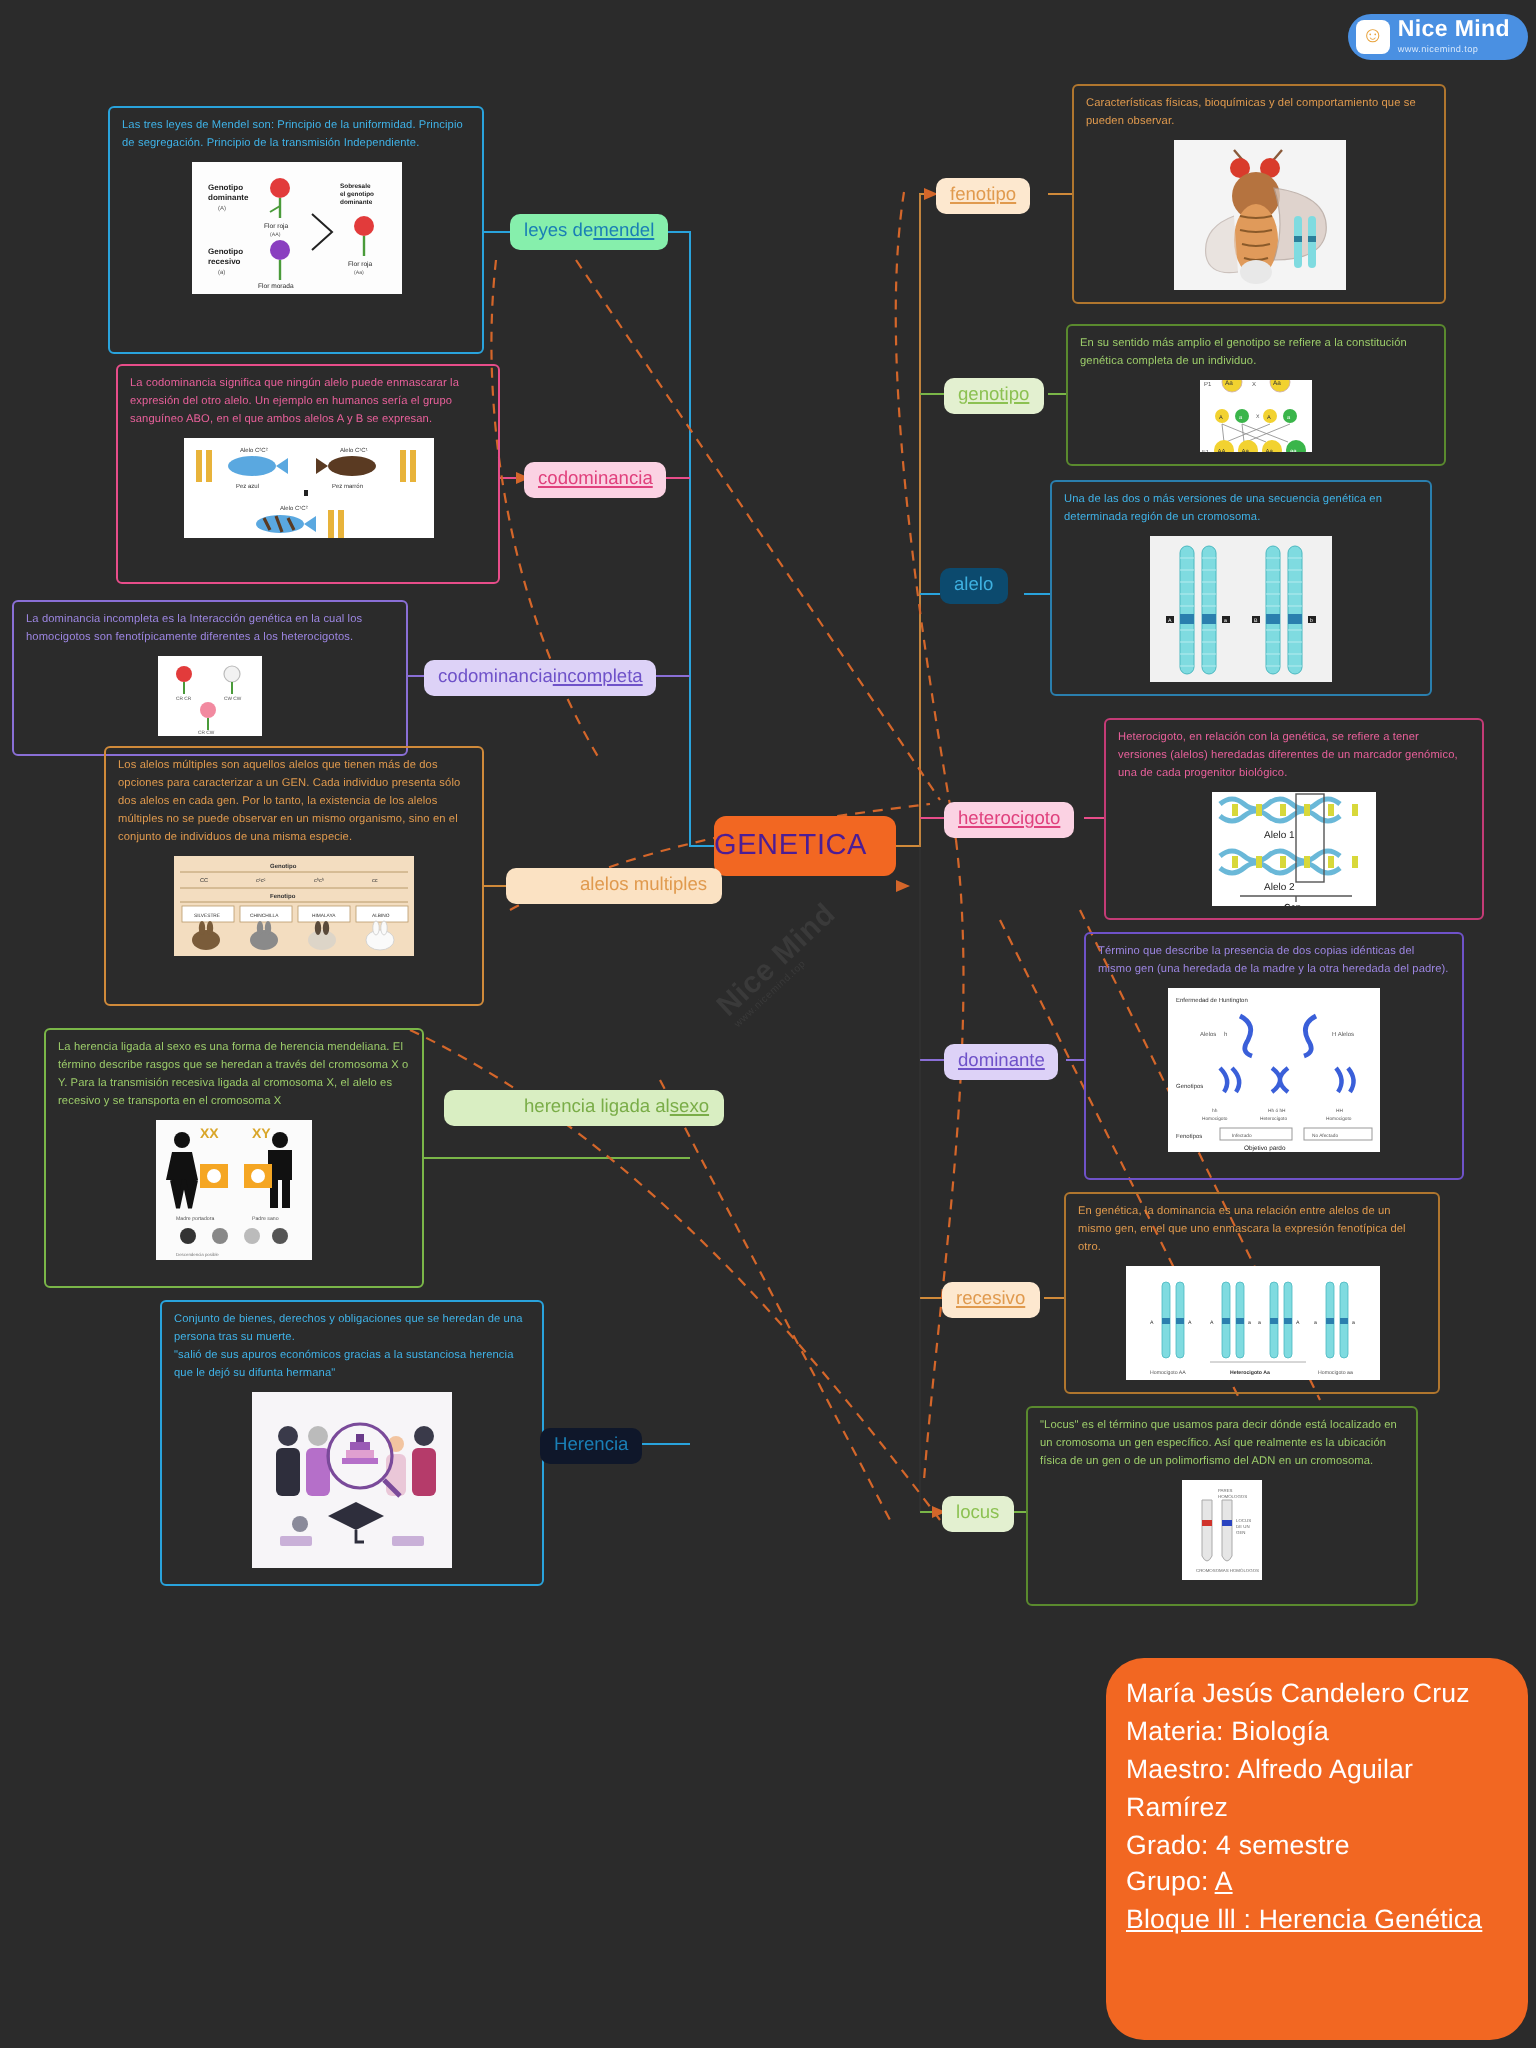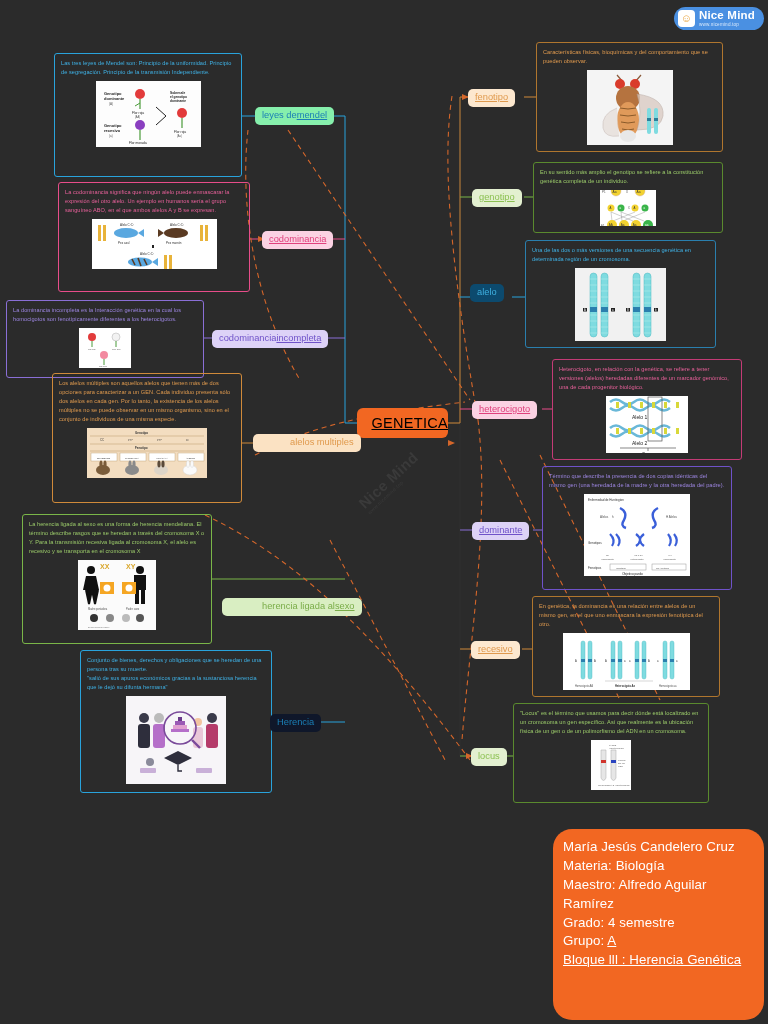--- a/index.html
+++ b/index.html
@@ -37,22 +37,22 @@
     color: #3a3a3a; font-size: 15px; font-weight: bold;
     line-height: 1.05; white-space: nowrap; letter-spacing: .4px;
   }
   .watermark .wm-sub { font-size: 5px; font-weight: normal; display: block; }
 
   
   .central {
     position: absolute; left: 357px; top: 408px;
     width: 91px; height: 30px;
     background: #f26722; border-radius: 6px;
-    display: flex; align-items: center; justify-content: flex-end;
-    color: #000000; font-size: 14.5px; letter-spacing: .3px; text-decoration: underline;
+    display: flex; align-items: center; justify-content: flex-start;
+    color: #4c1d95; font-size: 14.5px; letter-spacing: .3px;
   }
 
   
   .topic {
     position: absolute;
     border-radius: 5px;
     padding: 3px 7px;
     font-size: 9.3px;
     line-height: 1.25;
     white-space: nowrap;
@@ -328,21 +328,21 @@
         <g fill="#333">
             <circle cx="16" cy="58" r="4"></circle>
             <circle cx="32" cy="58" r="4" fill="#888"></circle>
             <circle cx="48" cy="58" r="4" fill="#bbb"></circle>
             <circle cx="62" cy="58" r="4" fill="#555"></circle>
           </g>
         <text x="10" y="68" font-size="2.2" fill="#777">Descendencia posible</text>
       </svg>
     </div>
   </div>
-  <div class="topic" id="topic-4" style="left: 222px; top: 598px; background: rgb(217, 238, 194); color: rgb(122, 173, 72); padding-left: 40px;">
+  <div class="topic" id="topic-4" style="left: 222px; top: 545px; background: rgb(217, 238, 194); color: rgb(122, 173, 72); padding-left: 40px;">
       <span>herencia ligada al </span>
       <span class="u">sexo</span>
     </div>
 
   <div class="card" id="card-5" style="left:80px; top:650px; width:192px; height:143px; border-color:#29a3dc;">
     <p style="color:#3fb3e8; white-space:pre-line;">Conjunto de bienes, derechos y obligaciones que se heredan de una persona tras su muerte.
 "salió de sus apuros económicos gracias a la sustanciosa herencia que le dejó su difunta hermana"</p>
     <div class="thumb" style="width:100px; height:88px;">
       <svg width="100" height="88" viewBox="0 0 100 88">
         <rect width="100" height="88" fill="#f7f5f8"></rect>

